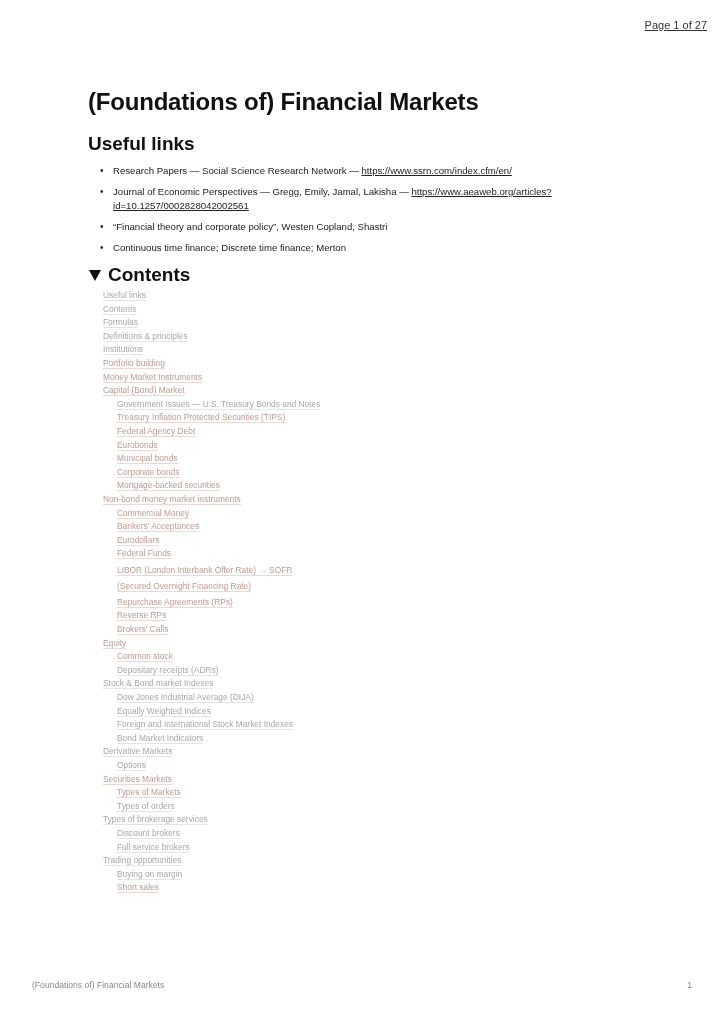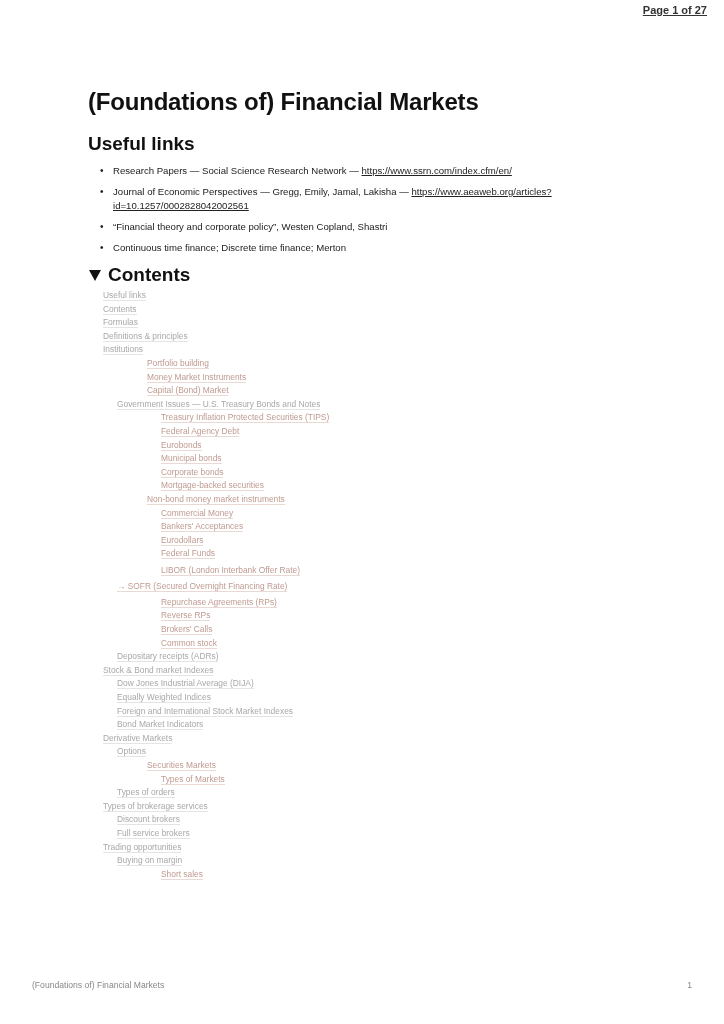--- a/index.html
+++ b/index.html
@@ -1,33 +1,33 @@
 <!DOCTYPE html>
 <html><head>
 <meta charset="utf-8">
 <style>
   html, body { margin: 0; padding: 0; background: #ffffff; }
   body { width: 724px; height: 1024px; position: relative; overflow: hidden; font-family: "Liberation Sans", sans-serif; color: #111; }
-  .page-num { position: absolute; top: 4px; right: 17px; font-family: "Liberation Sans", sans-serif; font-size: 11px; font-weight: bold; color: #333; text-decoration: underline; }
+  .page-num { position: absolute; top: 19px; right: 17px; font-family: "Liberation Sans", sans-serif; font-size: 11px; font-weight: normal; color: #333; text-decoration: underline; }
   .content { position: absolute; left: 88px; top: 86px; width: 560px; }
   h1 { margin: 0; font-size: 24px; font-weight: bold; color: #111; letter-spacing: -0.2px; line-height: 32px; }
   h2 { margin: 14px 0 6px 0; font-size: 19px; font-weight: bold; color: #111; line-height: 24px; }
   ul.links { margin: 8px; padding: 0 0 0 17px; list-style: none; }
   ul.links li { position: relative; font-size: 9.6px; line-height: 14px; margin-bottom: 7px; color: #222; }
   ul.links li::before { content: "•"; position: absolute; left: -13px; top: 0; font-size: 10px; color: #222; }
   ul.links a { color: #222; text-decoration: underline; }
   .contents-head { margin: 2px 0 2px 0; font-size: 19px; font-weight: bold; line-height: 24px; display: flex; align-items: center; }
   .tri { display: inline-block; width: 0; height: 0; border-left: 6px solid transparent; border-right: 6px solid transparent; border-top: 11px solid #111; margin-right: 7px; margin-left: 1px; }
   .toc { margin: 0; padding: 0; list-style: none; }
   .toc li { font-size: 8.4px; line-height: 13.6px; color: #a8a8a8; }
   .toc li span { border-bottom: 1px solid #e4e4e4; }
   .toc li.l1 { padding-left: 15px; }
   .toc li.l2 { padding-left: 29px; }
   .toc li.warm { color: #bf9a90; }
-  .toc li.warm span { border-bottom-color: #ead8d2; margin-left: 44px; }
+  .toc li.warm span { border-bottom-color: #ead8d2; }
   .toc li.wrap { line-height: 16px; padding-top: 1px; padding-bottom: 2px; }
   .footer-left { position: absolute; left: 32px; top: 980px; font-size: 8.6px; color: #888; }
   .footer-right { position: absolute; right: 32px; top: 980px; font-size: 8.6px; color: #888; }
 </style>
 </head>
 <body>
 
 <div class="page-num">Page 1 of 27</div>
 
 <div class="content">
@@ -63,20 +63,21 @@
       <li class="l2 warm"><span>Mortgage-backed securities</span></li>
       <li class="l1 warm"><span>Non-bond money market instruments</span></li>
       <li class="l2 warm"><span>Commercial Money</span></li>
       <li class="l2 warm"><span>Bankers' Acceptances</span></li>
       <li class="l2 warm"><span>Eurodollars</span></li>
       <li class="l2 warm"><span>Federal Funds</span></li>
       <li class="l2 warm wrap" style="max-width: 190px;"><span>LIBOR (London Interbank Offer Rate) → SOFR (Secured Overnight Financing Rate)</span></li>
       <li class="l2 warm"><span>Repurchase Agreements (RPs)</span></li>
       <li class="l2 warm"><span>Reverse RPs</span></li>
       <li class="l2 warm"><span>Brokers' Calls</span></li>
+      <li class="l1 warm"><span>Equity</span></li>
       <li class="l2 warm"><span>Common stock</span></li>
       <li class="l2"><span>Depositary receipts (ADRs)</span></li>
       <li class="l1"><span>Stock &amp; Bond market Indexes</span></li>
       <li class="l2"><span>Dow Jones Industrial Average (DIJA)</span></li>
       <li class="l2"><span>Equally Weighted Indices</span></li>
       <li class="l2"><span>Foreign and International Stock Market Indexes</span></li>
       <li class="l2"><span>Bond Market Indicators</span></li>
       <li class="l1"><span>Derivative Markets</span></li>
       <li class="l2"><span>Options</span></li>
       <li class="l1 warm"><span>Securities Markets</span></li>

